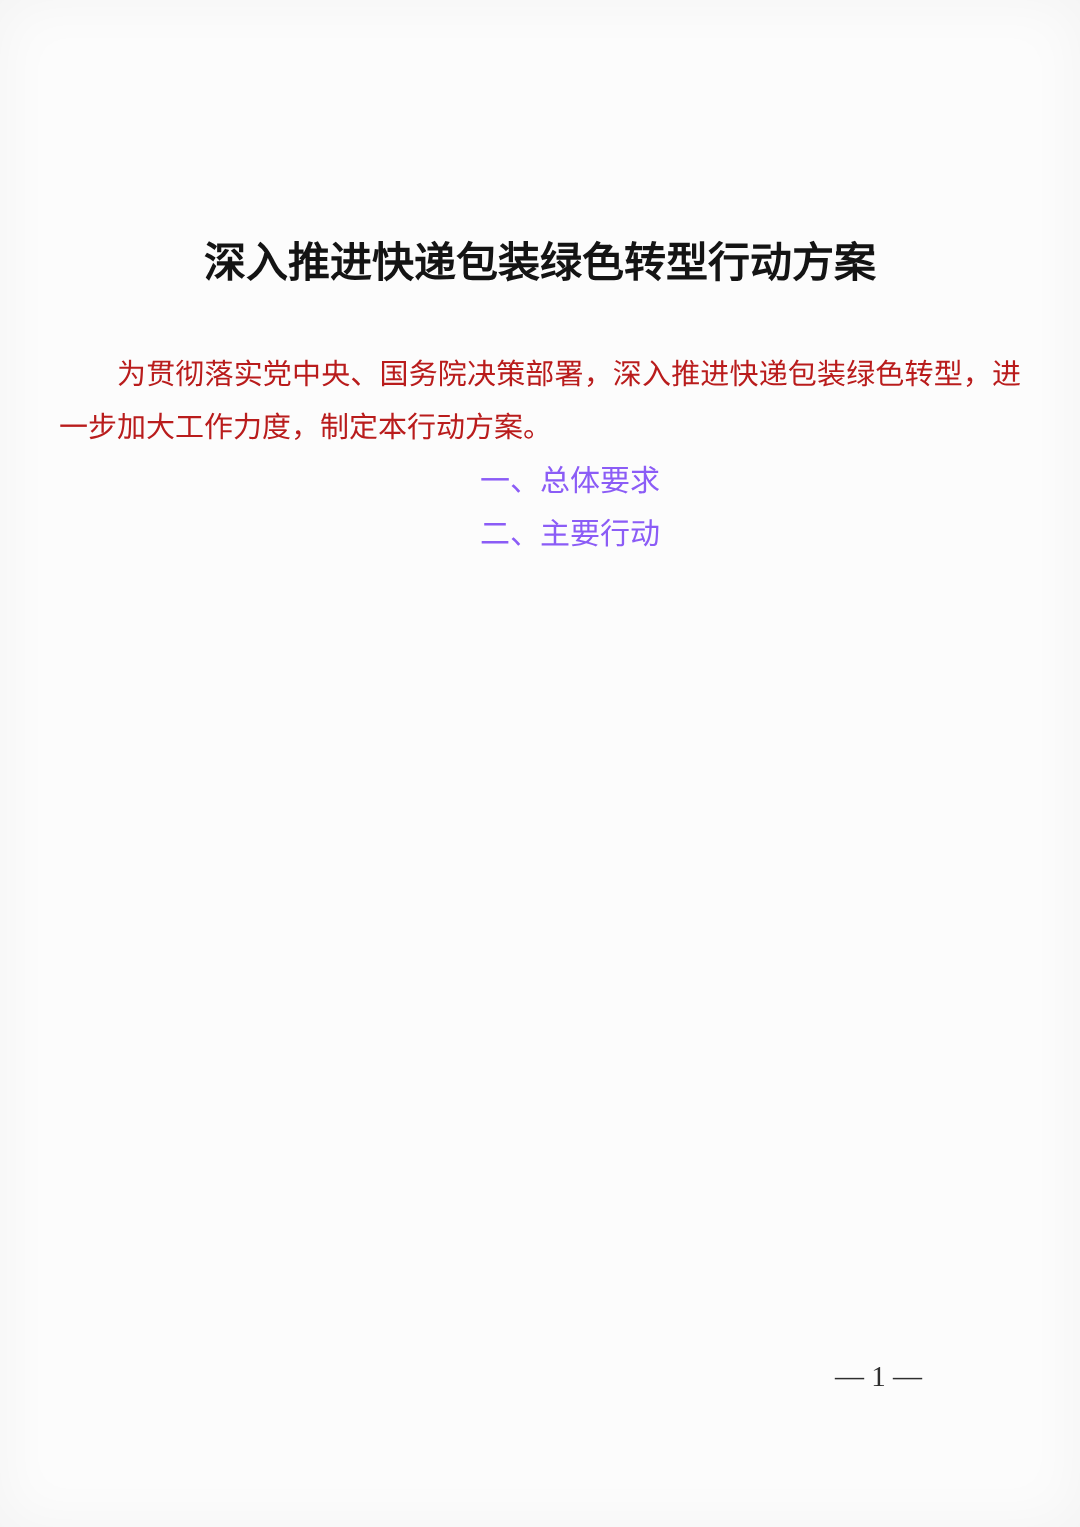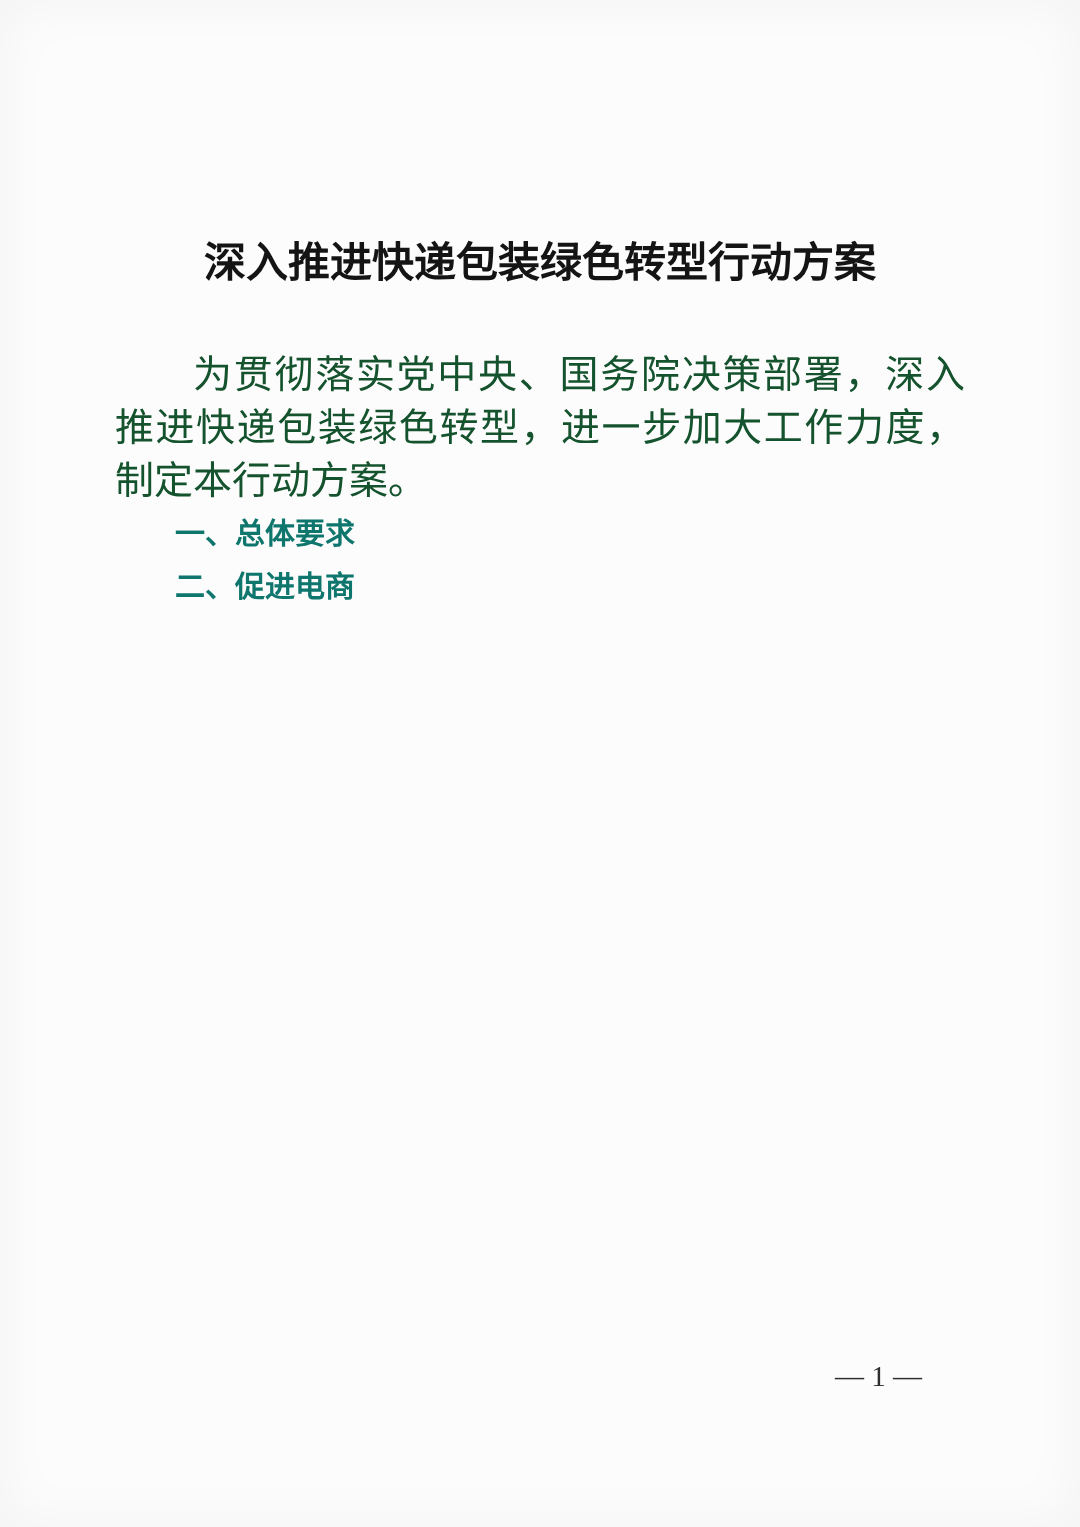--- a/index.html
+++ b/index.html
@@ -7,55 +7,55 @@
     padding: 0;
     background: #e8e8e8;
   }
   .page {
     position: relative;
     width: 1080px;
     height: 1527px;
     margin: 0 auto;
     background: #fcfcfc;
     box-sizing: border-box;
-    padding: 0 115px;
+    padding: 0 59px;
     overflow: hidden;
     box-shadow: inset 0 0 60px rgba(0,0,0,0.04);
     font-family: "Liberation Serif", "DejaVu Serif", serif;
     color: #2e2e2e;
   }
   .doc-title {
     padding-top: 235px;
     margin: 0 0 57px 0;
     text-align: center;
     font-size: 42px;
     line-height: 56px;
     font-weight: 700;
     color: #141414;
     font-family: "Liberation Serif", "DejaVu Serif", serif;
     letter-spacing: 0px;
   }
   .body-block {
     margin: 0;
-    font-size: 39px;
+    font-size: 29px;
     line-height: 53px;
     text-align: justify;
     text-justify: inter-character;
     text-indent: 2em;
-    color: #14532d;
+    color: #b91c1c;
   }
   .section-heading {
     margin: 0;
     font-size: 30px;
     line-height: 53px;
     text-indent: 2em;
-    font-weight: 700;
-    color: #0f766e;
+    font-weight: 400;
+    color: #8b5cf6;
     font-family: "Liberation Sans", "DejaVu Sans", sans-serif;
-    text-align: left;
+    text-align: center;
   }
   .page-number {
     position: absolute;
     top: 1355px;
     right: 158px;
     font-size: 29px;
     line-height: 42px;
     color: #2e2e2e;
     font-family: "Liberation Serif", "DejaVu Serif", serif;
   }
@@ -66,17 +66,17 @@
 <div class="page">
 
   <h1 class="doc-title">深入推进快递包装绿色转型行动方案</h1>
 
   <p class="body-block">为贯彻落实党中央、国务院决策部署，深入推进快递包装绿色转型，进一步加大工作力度，制定本行动方案。</p>
 
   <p class="section-heading">一、总体要求</p>
 
 
 
-  <p class="section-heading">二、促进电商</p>
+  <p class="section-heading">二、主要行动</p>
 
   <div class="page-number">— 1 —</div>
 
 </div>
 
 </body></html>

